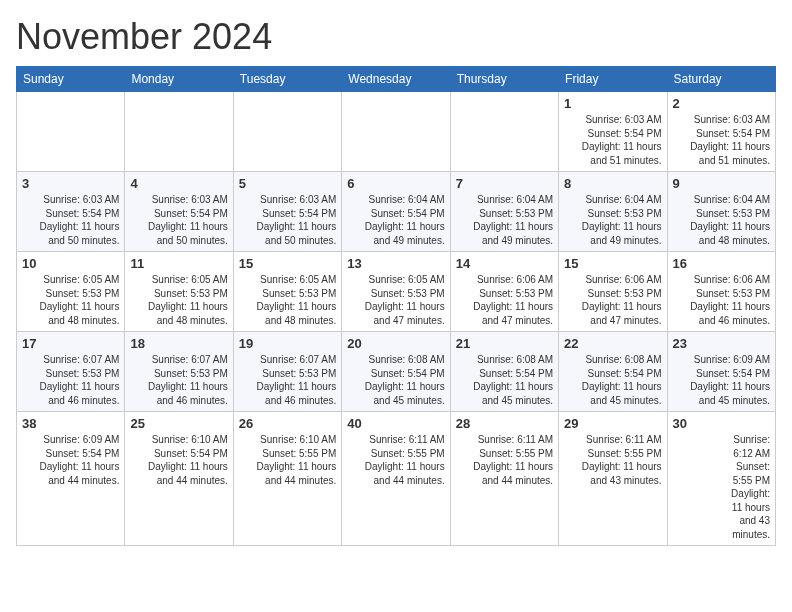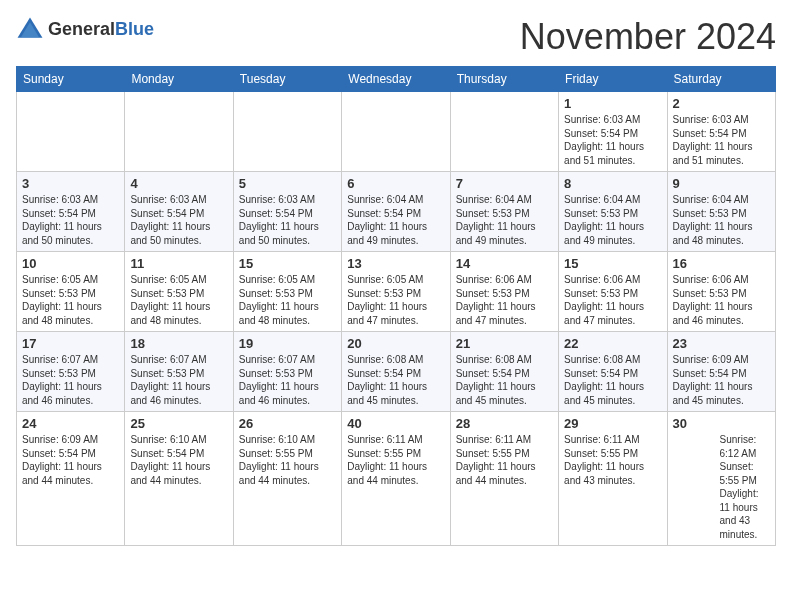--- a/index.html
+++ b/index.html
@@ -74,38 +74,30 @@
       font-size: 13px;
       font-weight: bold;
       color: #333;
       display: block;
       margin-bottom: 2px;
     }
     .day-info {
       color: #333;
       font-size: 10px;
       line-height: 1.35;
+      text-align: right;
     }
     .empty-cell {
       background: #fff !important;
     }
   </style>
 </head>
 <body>
 
 <div class="header">
-  <div class="logo">
-    <svg class="logo-icon" viewBox="0 0 36 36" xmlns="http://www.w3.org/2000/svg">
-      <polygon points="18,2 34,28 2,28" fill="#2e6db4"></polygon>
-      <polygon points="18,8 30,28 6,28" fill="#5b9bd5" opacity="0.5"></polygon>
-    </svg>
-    <div class="logo-text">
-      <div><span class="logo-general">General</span><span class="logo-blue">Blue</span></div>
-    </div>
-  </div>
   <div class="title-block">
     <div class="month-title">November 2024</div>
   </div>
 </div>
 
 <table class="calendar">
   <thead>
     <tr>
     <th>Sunday</th>
         <th>Monday</th>
@@ -263,21 +255,21 @@
         </td>
         <td>
           <span class="day-number">23</span>
           <div class="day-info" style="white-space: pre-line;">Sunrise: 6:09 AM
 Sunset: 5:54 PM
 Daylight: 11 hours and 45 minutes.</div>
         </td>
       </tr>
       <tr>
         <td>
-          <span class="day-number">24</span>
+          <span class="day-number">38</span>
           <div class="day-info" style="white-space: pre-line;">Sunrise: 6:09 AM
 Sunset: 5:54 PM
 Daylight: 11 hours and 44 minutes.</div>
         </td>
         <td>
           <span class="day-number">25</span>
           <div class="day-info" style="white-space: pre-line;">Sunrise: 6:10 AM
 Sunset: 5:54 PM
 Daylight: 11 hours and 44 minutes.</div>
         </td>

